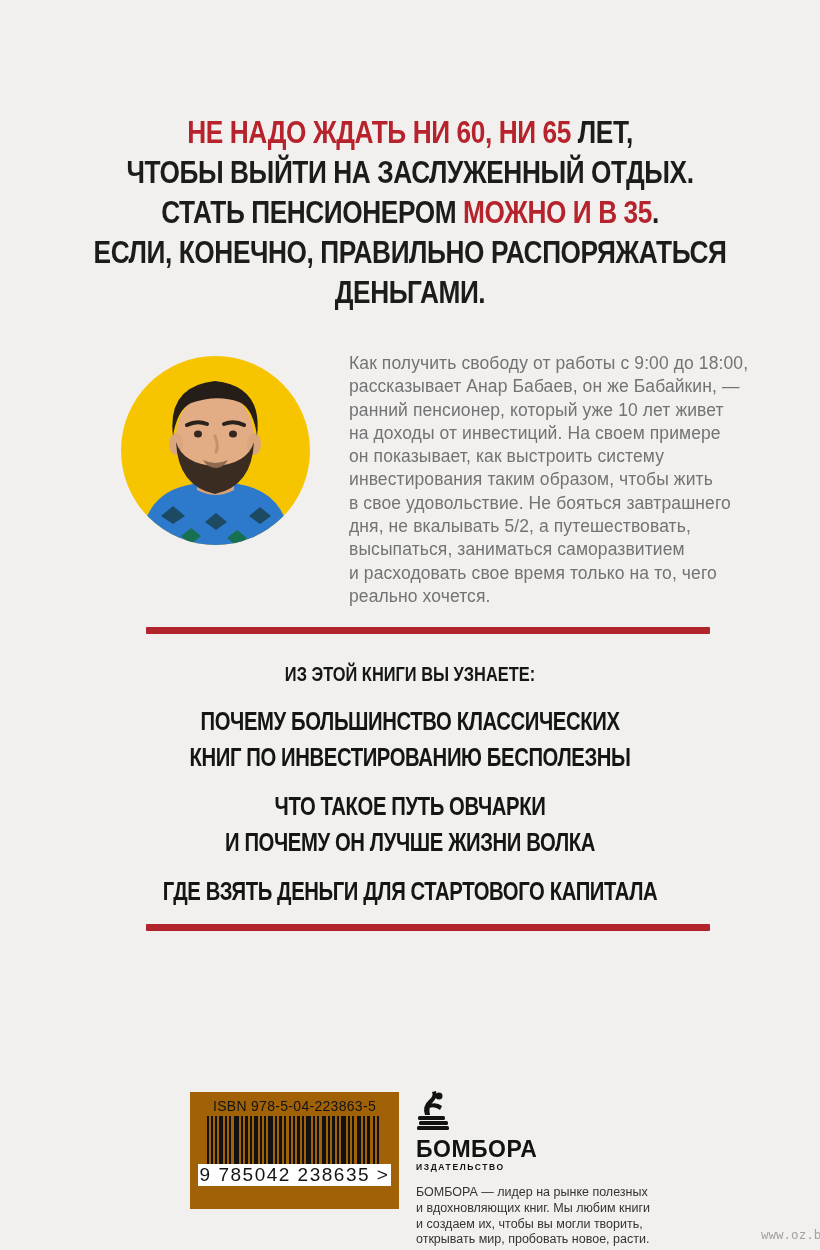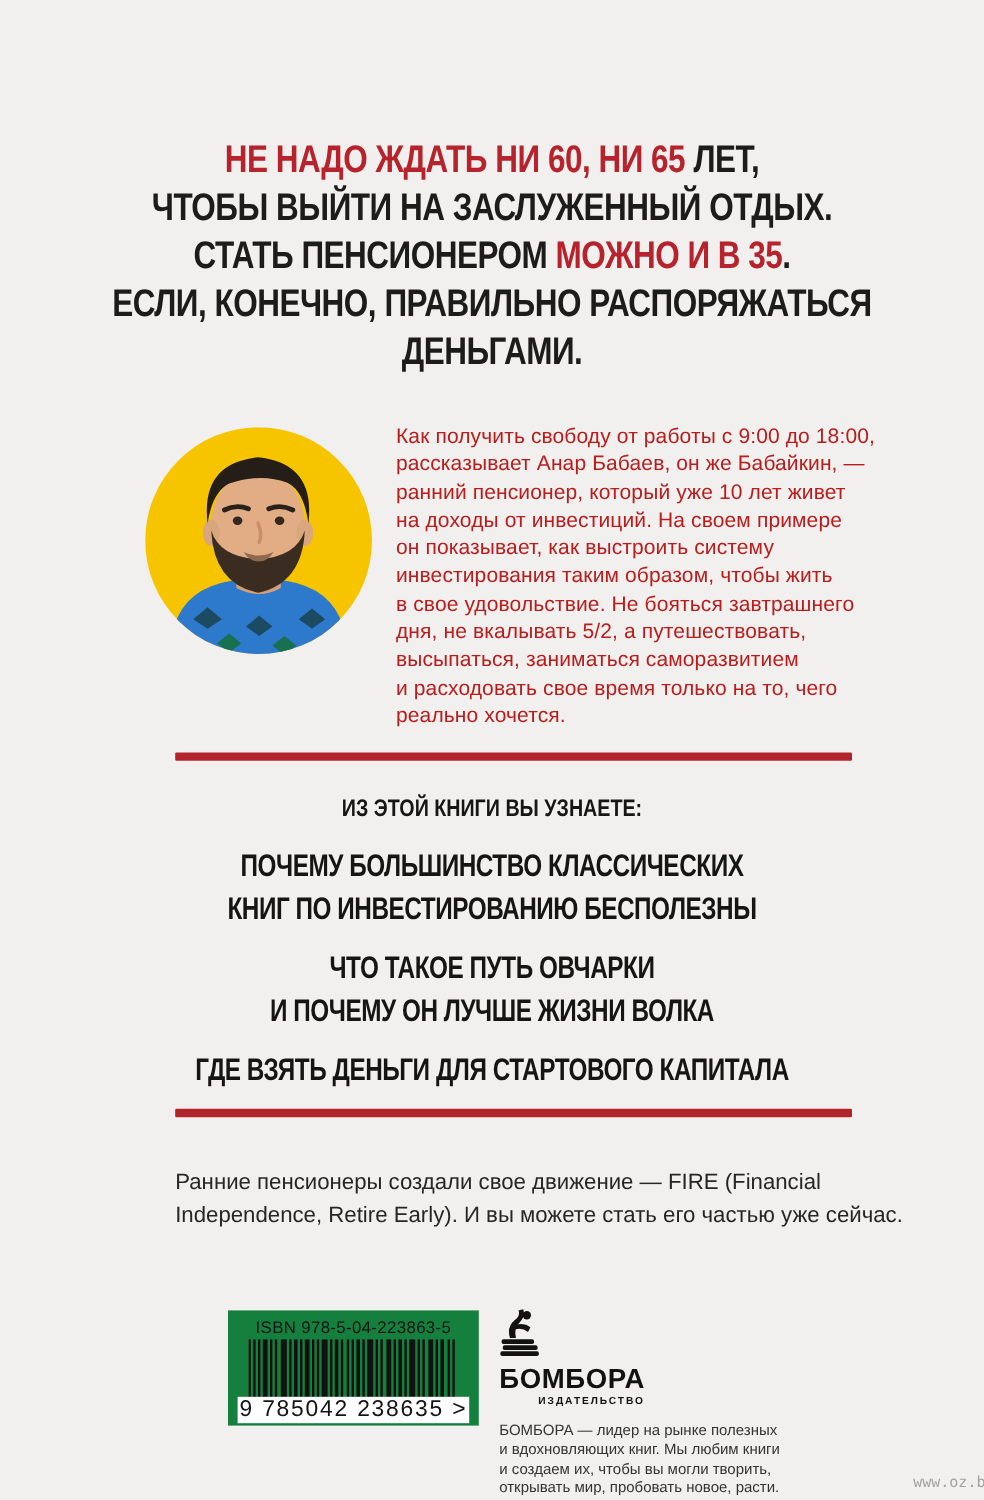--- a/index.html
+++ b/index.html
@@ -27,24 +27,24 @@
     white-space:nowrap;
   }
   .headline .red{color:#b7232c;}
   
   .avatar{
     position:absolute;left:121px;top:356px;
     width:189px;height:189px;
   }
   
   .about{
-    position:absolute;left:330px;top:352px;
+    position:absolute;left:349px;top:352px;
     font-size:17.5px;line-height:23.3px;
     letter-spacing:0.1px;
-    color:#b91c1c;
+    color:#737373;
     white-space:pre;
   }
   
   .divider{
     position:absolute;left:146px;width:564px;height:7px;
     background:#b2242c;border-radius:1px;
   }
   .divider.top{top:627px;}
   .divider.bottom{top:924px;}
   
@@ -71,22 +71,22 @@
   
   .fire{
     position:absolute;left:146px;top:971px;
     font-size:18.5px;line-height:27px;
     color:#262624;
     white-space:pre;
   }
   
   .barcode-box{
     position:absolute;left:190px;top:1092px;
-    width:209px;height:96px;
-    background:#15803d;
+    width:209px;height:117px;
+    background:#a16207;
     display:flex;flex-direction:column;align-items:center;
   }
   .barcode-isbn{
     margin-top:6px;
     font-size:14px;letter-spacing:0.3px;
     color:#141414;
   }
   .barcode-bars{margin-top:2px;}
   .barcode-digits{
     margin-top:-14px;
@@ -100,21 +100,21 @@
     position:absolute;left:416px;top:1090px;width:240px;
   }
   .pub-logo-row{display:flex;align-items:flex-start;flex-direction:column;}
   .pub-logo-icon{flex:0 0 auto;margin-right:8px;}
   .pub-name{
     font-weight:700;font-size:23px;line-height:24px;
     letter-spacing:0.5px;color:#121210;margin-top:5px;
   }
   .pub-type{
     font-weight:700;font-size:8.5px;letter-spacing:1.6px;
-    color:#121210;margin-top:1px;text-align:right;
+    color:#121210;margin-top:1px;
   }
   .pub-desc{
     margin-top:13px;
     font-size:12.5px;line-height:15.8px;
     color:#333331;
     white-space:pre;
   }
   
   .watermark{
     position:absolute;left:761px;top:1227px;
@@ -190,22 +190,20 @@
 
   <div class="know-title">ИЗ ЭТОЙ КНИГИ ВЫ УЗНАЕТЕ:</div>
   <div class="know-items">
     <div class="know-item">ПОЧЕМУ БОЛЬШИНСТВО КЛАССИЧЕСКИХ
 КНИГ ПО ИНВЕСТИРОВАНИЮ БЕСПОЛЕЗНЫ</div>
     <div class="know-item">ЧТО ТАКОЕ ПУТЬ ОВЧАРКИ
 И ПОЧЕМУ ОН ЛУЧШЕ ЖИЗНИ ВОЛКА</div>
     <div class="know-item">ГДЕ ВЗЯТЬ ДЕНЬГИ ДЛЯ СТАРТОВОГО КАПИТАЛА</div>
   </div>
 
-  <div class="fire">Ранние пенсионеры создали свое движение — FIRE (Financial
-Independence, Retire Early). И вы можете стать его частью уже сейчас.</div>
 
   <div class="barcode-box">
     <div class="barcode-isbn">ISBN 978-5-04-223863-5</div>
     <svg class="barcode-bars" width="176" height="62" viewBox="0 0 176 62">
       <g fill="#111">
         <rect x="0" y="0" width="2" height="62"></rect>
           <rect x="4" y="0" width="2" height="62"></rect>
         <rect x="8" y="0" width="2" height="52"></rect>
           <rect x="12" y="0" width="4" height="52"></rect>
         <rect x="18" y="0" width="2" height="52"></rect>

